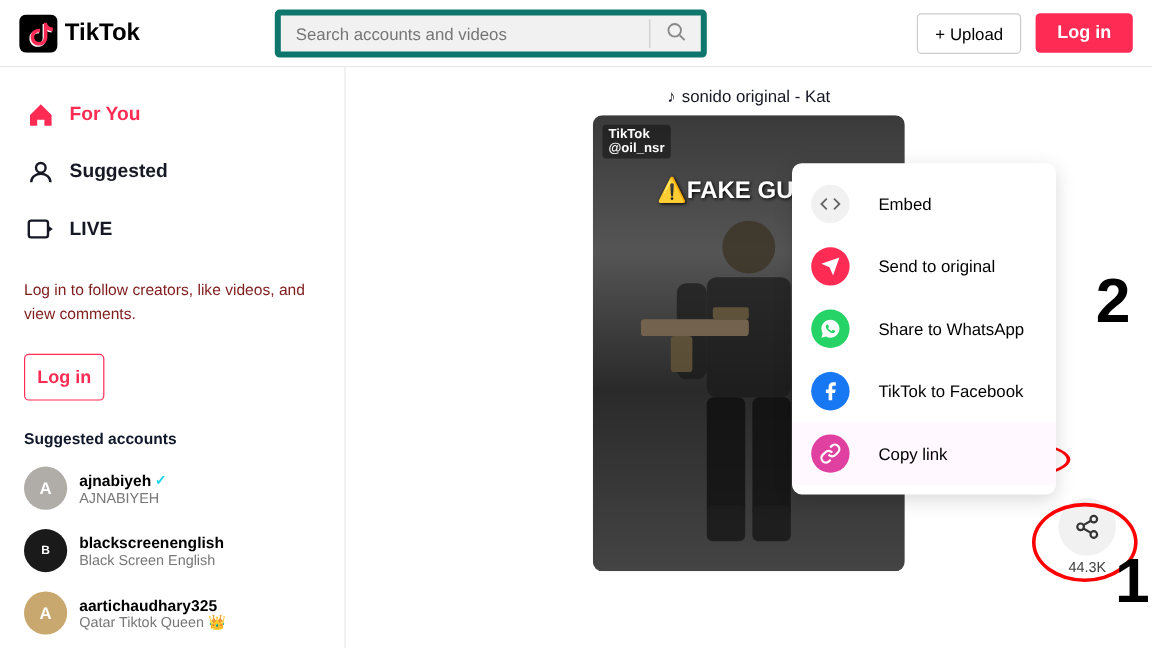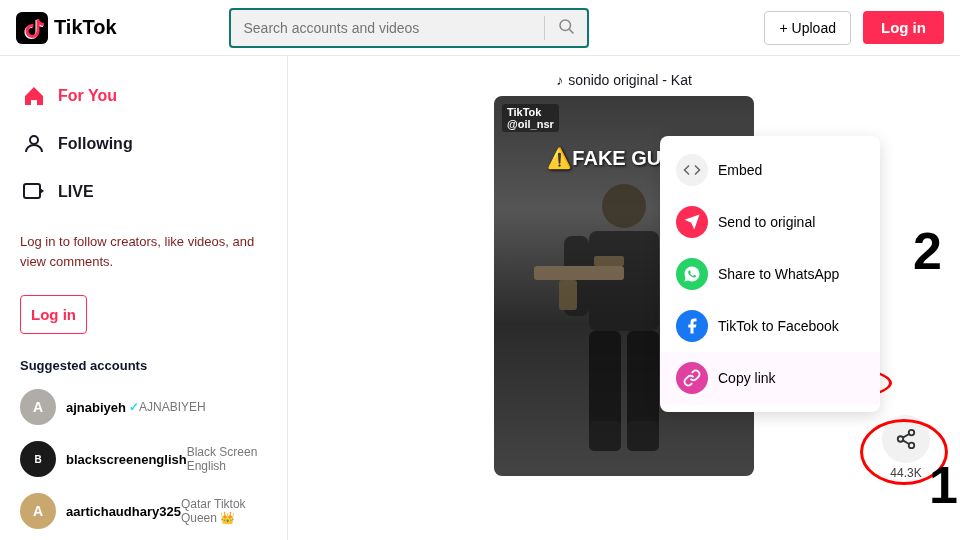--- a/index.html
+++ b/index.html
@@ -2,21 +2,21 @@
 <html><head>
   <meta charset="utf-8">
   <style>
     * { margin: 0; padding: 0; box-sizing: border-box; }
     body { font-family: -apple-system, BlinkMacSystemFont, 'Segoe UI', sans-serif; background: #fff; width: 960px; height: 540px; overflow: hidden; }
 
     
     .header { display: flex; align-items: center; height: 56px; padding: 0 16px; border-bottom: 1px solid #e8e8e8; gap: 12px; }
     .logo-area { display: flex; align-items: center; gap: 6px; font-weight: 700; font-size: 20px; min-width: 120px; }
     .logo-icon { width: 32px; height: 32px; }
-    .search-bar { flex: 1; max-width: 360px; margin: 0 auto; display: flex; align-items: center; border: 2px solid #0f766e; border-radius: 4px; overflow: hidden; background: #f1f1f2; height: 40px; }
+    .search-bar { flex: 1; max-width: 360px; margin: 0 auto; display: flex; align-items: center; border: 5px solid #0f766e; border-radius: 4px; overflow: hidden; background: #f1f1f2; height: 40px; }
     .search-input { flex: 1; border: none; background: transparent; padding: 0 12px; font-size: 14px; outline: none; color: #666; }
     .search-divider { width: 1px; height: 24px; background: #ccc; }
     .search-btn { background: transparent; border: none; padding: 0 12px; cursor: pointer; color: #666; }
     .header-right { display: flex; align-items: center; gap: 12px; margin-left: auto; }
     .upload-btn { display: flex; align-items: center; gap: 4px; background: #fff; border: 1px solid #ccc; padding: 8px 14px; border-radius: 4px; font-size: 14px; font-weight: 500; cursor: pointer; }
     .login-btn { background: #fe2c55; color: #fff; border: none; padding: 8px 18px; border-radius: 4px; font-size: 15px; font-weight: 600; cursor: pointer; }
 
     
     .content { display: flex; height: calc(540px - 56px); }
 
@@ -24,40 +24,40 @@
     .sidebar { width: 288px; padding: 16px 0; border-right: 1px solid #e8e8e8; overflow-y: auto; }
     .nav-item { display: flex; align-items: center; gap: 10px; padding: 10px 20px; cursor: pointer; font-size: 16px; font-weight: 600; color: #161823; }
     .nav-item.active { color: #fe2c55; }
     .nav-icon { width: 28px; height: 28px; display: flex; align-items: center; justify-content: center; }
     .nav-label { font-size: 16px; }
     .login-prompt { padding: 12px 20px; color: #7f1d1d; font-size: 13px; line-height: 1.5; margin-top: 4px; }
     .login-sidebar-btn { display: block; margin: 12px 20px; padding: 10px; border: 1px solid #fe2c55; border-radius: 4px; background: #fff; color: #fe2c55; font-size: 15px; font-weight: 600; cursor: pointer; text-align: center; }
     .suggested-title { padding: 12px 20px 8px; font-size: 13px; font-weight: 600; color: #0f172a; }
     .account-item { display: flex; align-items: center; gap: 10px; padding: 8px 20px; cursor: pointer; }
     .avatar { width: 36px; height: 36px; border-radius: 50%; overflow: hidden; display: flex; align-items: center; justify-content: center; font-size: 14px; font-weight: 700; color: #fff; flex-shrink: 0; }
-    .account-info { display: flex; flex-direction: row; }
+    .account-info { display: flex; flex-direction: column; }
     .account-name { font-size: 13px; font-weight: 600; display: flex; align-items: center; gap: 3px; }
     .account-sub { font-size: 12px; color: #777; }
     .verified { color: #20d5ec; font-size: 12px; }
 
     
     .main { flex: 1; display: flex; justify-content: center; align-items: flex-start; padding: 16px; overflow-y: auto; position: relative; }
 
     
     .video-section { display: flex; flex-direction: column; align-items: center; }
     .audio-info { font-size: 14px; color: #161823; margin-bottom: 8px; display: flex; align-items: center; gap: 5px; }
     .video-player { width: 260px; height: 380px; background: #222; border-radius: 8px; overflow: hidden; position: relative; flex-shrink: 0; }
     .video-overlay { position: absolute; top: 8px; left: 8px; color: #fff; font-size: 11px; font-weight: 600; }
     .video-watermark { background: rgba(0,0,0,0.4); padding: 2px 5px; border-radius: 3px; }
     .video-text { position: absolute; top: 50px; left: 50%; transform: translateX(-50%); font-size: 20px; font-weight: 900; color: #fff; text-shadow: 1px 1px 3px #000; white-space: nowrap; }
     .video-bg { width: 100%; height: 100%; background: linear-gradient(180deg, #3a3a3a 0%, #555 30%, #2a2a2a 60%, #444 100%); }
 
     
     .share-sidebar { position: absolute; right: 80px; top: 80px; background: #fff; border-radius: 8px; box-shadow: 0 4px 16px rgba(0,0,0,0.15); padding: 8px 0; width: 220px; z-index: 10; }
-    .share-item { display: flex; align-items: center; gap: 10px; padding: 10px 16px; cursor: pointer; font-size: 14px; }
+    .share-item { display: flex; align-items: center; gap: 24px; padding: 10px 16px; cursor: pointer; font-size: 14px; }
     .share-icon-circle { width: 32px; height: 32px; border-radius: 50%; display: flex; align-items: center; justify-content: center; flex-shrink: 0; }
     .share-item.copy-link { position: relative; }
 
     
     .share-button-area { position: absolute; right: 30px; bottom: 60px; display: flex; flex-direction: column; align-items: center; }
     .share-circle { width: 48px; height: 48px; background: #f1f1f2; border-radius: 50%; display: flex; align-items: center; justify-content: center; cursor: pointer; }
     .share-count { font-size: 12px; color: #404040; margin-top: 3px; }
   </style>
 </head>
 <body>
@@ -101,21 +101,21 @@
       </div>
       <span class="nav-label">For You</span>
     </div>
     <div class="nav-item">
       <div class="nav-icon">
         <svg width="24" height="24" viewBox="0 0 24 24" fill="none" stroke="#161823" stroke-width="2">
             <circle cx="12" cy="8" r="4"></circle>
             <path d="M4 20c0-4 3.6-7 8-7s8 3 8 7"></path>
           </svg>
       </div>
-      <span class="nav-label">Following</span>
+      <span class="nav-label">Suggested</span>
     </div>
     <div class="nav-item">
       <div class="nav-icon">
         <svg width="24" height="24" viewBox="0 0 24 24" fill="none" stroke="#161823" stroke-width="2">
             <rect x="2" y="4" width="16" height="14" rx="2"></rect>
             <polygon points="22,11 18,8 18,14" fill="#161823" stroke="none"></polygon>
           </svg>
       </div>
       <span class="nav-label">LIVE</span>
     </div>

